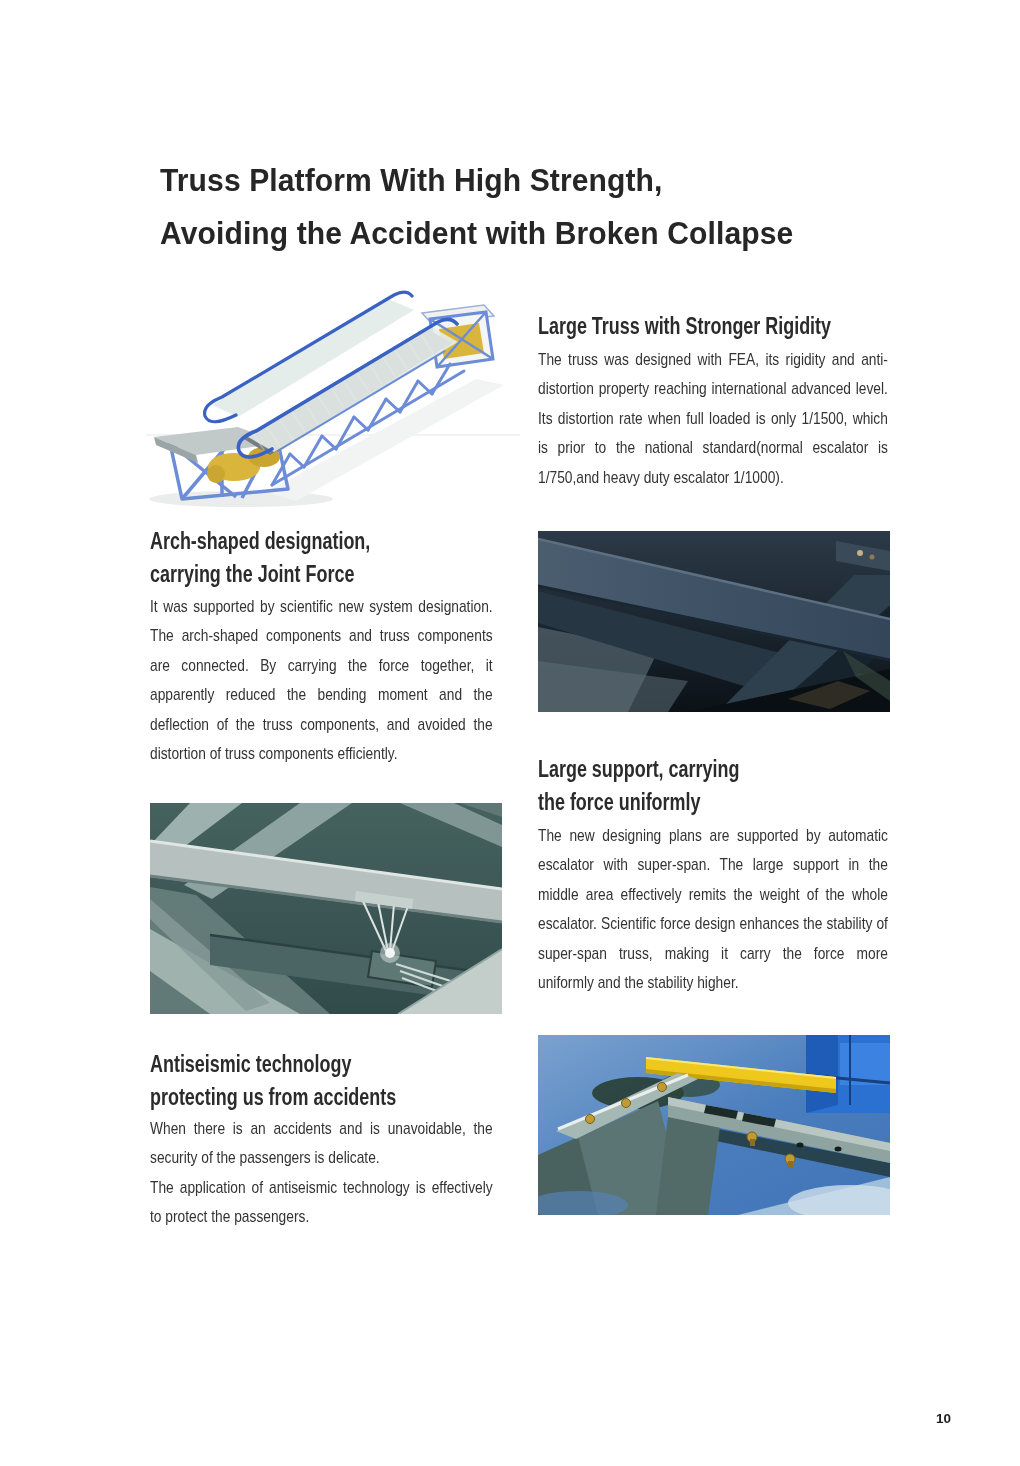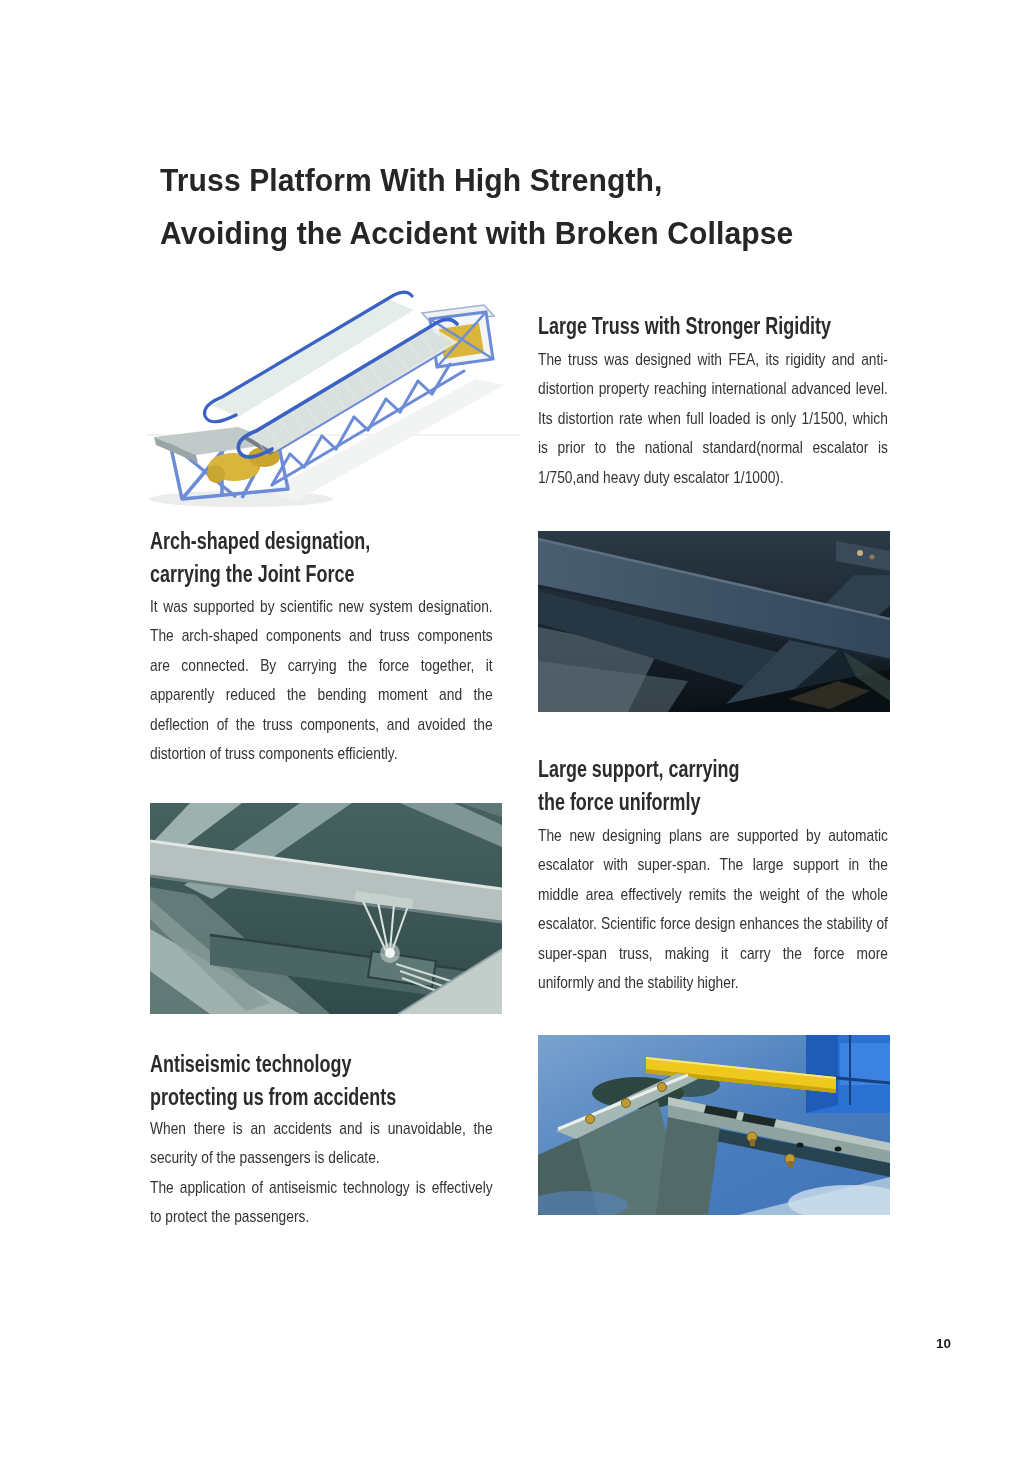--- a/index.html
+++ b/index.html
@@ -23,21 +23,21 @@
   }
   .h2 span { display:block; }
   .body {
     font-size:17px; line-height:29.4px; color:#333333;
     text-align:justify; transform:scaleX(0.81); transform-origin:0 0;
   }
   .body p { margin:0; }
   .b-right { width:432px; }
   .b-left  { width:423px; }
   .illu svg, .photo svg { display:block; width:100%; height:100%; }
-  .pageno { left:936px; top:1332px; font-size:13.5px; font-weight:bold; color:#1e1e1e; }
+  .pageno { left:936px; top:1407px; font-size:13.5px; font-weight:bold; color:#1e1e1e; }
 
   
   .esc        { left:146px; top:283px; width:374px; height:230px; }
   .h-rigidity { left:538px; top:306px; }
   .b-rigidity { left:538px; top:341px; }
   .ph-dark    { left:538px; top:527px; width:352px; height:181px; }
   .h-support  { left:538px; top:749px; }
   .b-support  { left:538px; top:817px; }
   .ph-bracket { left:538px; top:1031px; width:352px; height:180px; }
   .h-arch     { left:150px; top:521px; }

